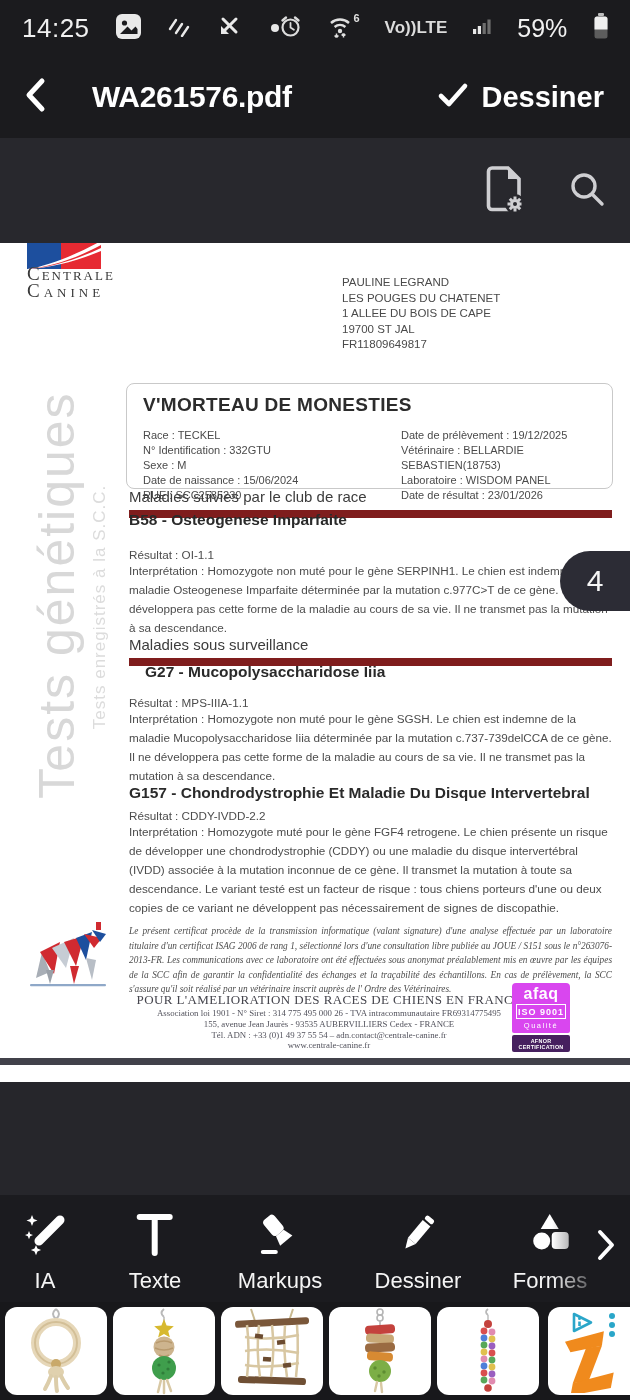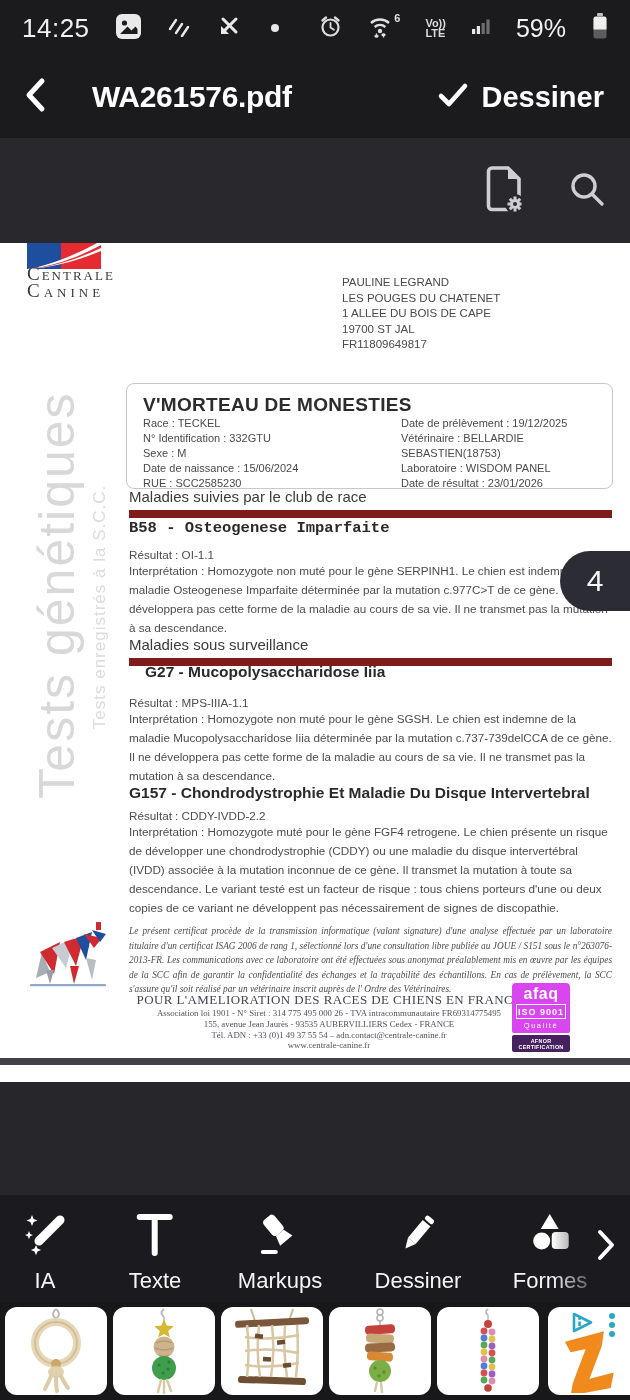--- a/index.html
+++ b/index.html
@@ -4,21 +4,21 @@
 <style>
   html,body{margin:0;padding:0;background:#000;}
   .screen{position:relative;width:630px;height:1400px;overflow:hidden;background:#1b1b1e;font-family:"Liberation Sans",sans-serif;}
 
   
   .status-bar{position:absolute;left:0;top:0;width:630px;height:56px;background:#1b1b1e;display:flex;align-items:center;justify-content:space-between;padding:0 22px;box-sizing:border-box;}
   .sb-left,.sb-right{display:flex;align-items:center;gap:26px;}
   .sb-time{color:#f1f1f1;font-size:26px;letter-spacing:0.5px;}
   .sb-dot{width:8px;height:8px;border-radius:50%;background:#e8e8e8;margin-left:4px;}
   .sb-pct{color:#f1f1f1;font-size:25px;}
-  .volte{display:flex;flex-direction:column;line-height:10px;color:#dcdcdc;font-size:11px;font-weight:700;}
+  .volte{display:flex;flex-direction:row;align-items:center;line-height:10px;color:#dcdcdc;font-size:17px;font-weight:700;}
 
   
   .app-header{position:absolute;left:0;top:56px;width:630px;height:82px;background:#1b1b1e;display:flex;align-items:center;}
   .back-btn{width:70px;height:82px;display:flex;align-items:center;justify-content:center;cursor:pointer;}
   .hdr-title{color:#fff;font-size:30px;font-weight:700;margin-left:22px;letter-spacing:-0.3px;flex:1;}
   .edit-btn{display:flex;align-items:center;gap:12px;margin-right:26px;cursor:pointer;}
   .edit-label{color:#fff;font-size:29px;font-weight:700;}
 
   
   .sub-toolbar{position:absolute;left:0;top:138px;width:630px;height:105px;background:#28282d;}
@@ -29,21 +29,21 @@
   
   .pdf-page{position:absolute;left:0;top:243px;width:630px;height:815px;background:#ffffff;overflow:hidden;}
   .cc-flag{position:absolute;left:27px;top:-4px;}
   .cc-name{position:absolute;left:27px;top:22px;font-family:"Liberation Serif",serif;color:#3a3a3a;font-variant:small-caps;font-size:19px;line-height:17px;letter-spacing:2px;}
   .recipient{position:absolute;left:342px;top:32px;font-size:11.5px;line-height:15.5px;color:#4a4a4a;}
   .wm-main{position:absolute;left:57px;top:352px;transform:translate(-50%,-50%) rotate(-90deg);white-space:nowrap;font-size:50px;letter-spacing:2px;color:#d8d8d8;}
   .wm-sub{position:absolute;left:100px;top:364px;transform:translate(-50%,-50%) rotate(-90deg);white-space:nowrap;font-size:17px;letter-spacing:1px;color:#dcdcdc;}
 
   .infobox{position:absolute;left:126px;top:140px;width:487px;height:106px;border:1px solid #c9c9c9;border-radius:8px;box-sizing:border-box;padding:10px 16px;}
   .dog-name{font-size:19px;font-weight:600;color:#2c2c2c;letter-spacing:0.3px;}
-  .dog-cols{display:flex;margin-top:0;}
+  .dog-cols{display:flex;margin-top:12px;}
   .dog-col{font-size:11px;line-height:15px;color:#4a4a4a;}
   .dog-col.l{width:258px;}
   .dog-col.r{flex:1;}
 
   .sec-head{position:absolute;left:129px;width:483px;font-size:15px;color:#3c3c3c;padding-bottom:5px;border-bottom:8px solid #7f1d1d;}
   .test-title{position:absolute;left:129px;width:483px;font-size:15.5px;font-weight:600;color:#2a2a2a;}
   .test-line{position:absolute;left:129px;width:483px;font-size:11.7px;line-height:19px;color:#4c4c4c;}
 
   .dog-art{position:absolute;left:26px;top:679px;}
   .disclaimer{position:absolute;left:129px;top:681px;width:483px;font-family:"Liberation Serif",serif;font-style:italic;font-size:9.3px;line-height:14.6px;color:#4c4c4c;text-align:justify;}
@@ -248,21 +248,21 @@
           <div>Date de prélèvement : 19/12/2025</div>
           <div>Vétérinaire : BELLARDIE SEBASTIEN(18753)</div>
           <div>Laboratoire : WISDOM PANEL</div>
           <div>Date de résultat : 23/01/2026</div>
         </div>
       </div>
     </div>
 
     <div class="sec-head" style="top:245px;">Maladies suivies par le club de race</div>
 
-    <div class="test-title" style="top:276px;font-family:Liberation Mono, monospace;">B58 - Osteogenese Imparfaite</div>
+    <div class="test-title" style="top:268px;">B58 - Osteogenese Imparfaite</div>
     <div class="test-line" style="top:302px;">Résultat : OI-1.1</div>
     <div class="test-line" style="top:318px;">Interprétation : Homozygote non muté pour le gène SERPINH1. Le chien est indemne de la maladie Osteogenese Imparfaite déterminée par la mutation c.977C&gt;T de ce gène. Il ne développera pas cette forme de la maladie au cours de sa vie. Il ne transmet pas la mutation à sa descendance.</div>
 
     <div class="sec-head" style="top:393px;">Maladies sous surveillance</div>
 
     <div class="test-title" style="top:420px;margin-left:16px;">G27 - Mucopolysaccharidose Iiia</div>
     <div class="test-line" style="top:450px;">Résultat : MPS-IIIA-1.1</div>
     <div class="test-line" style="top:466px;">Interprétation : Homozygote non muté pour le gène SGSH. Le chien est indemne de la maladie Mucopolysaccharidose Iiia déterminée par la mutation c.737-739delCCA de ce gène. Il ne développera pas cette forme de la maladie au cours de sa vie. Il ne transmet pas la mutation à sa descendance.</div>
 
     <div class="test-title" style="top:541px;">G157 - Chondrodystrophie Et Maladie Du Disque Intervertebral</div>

